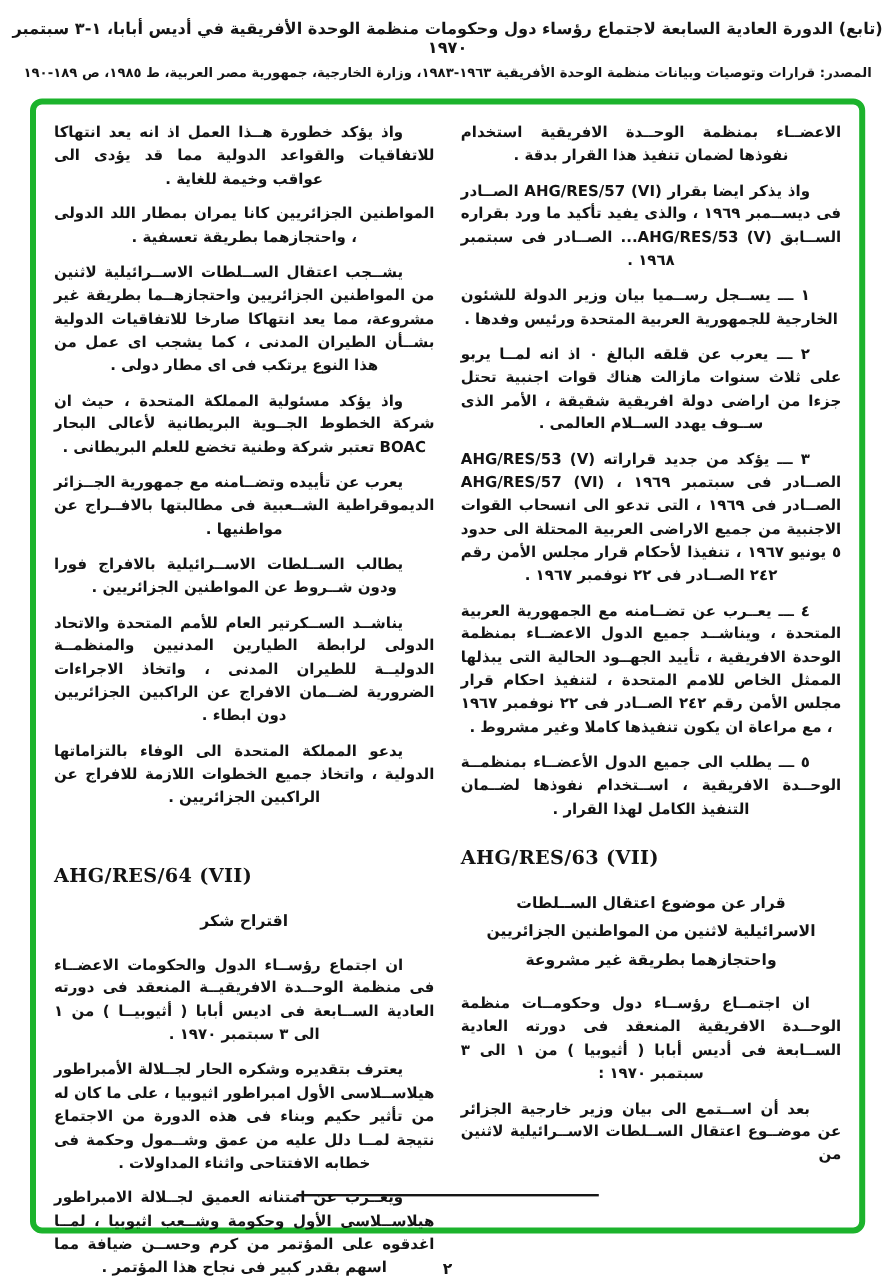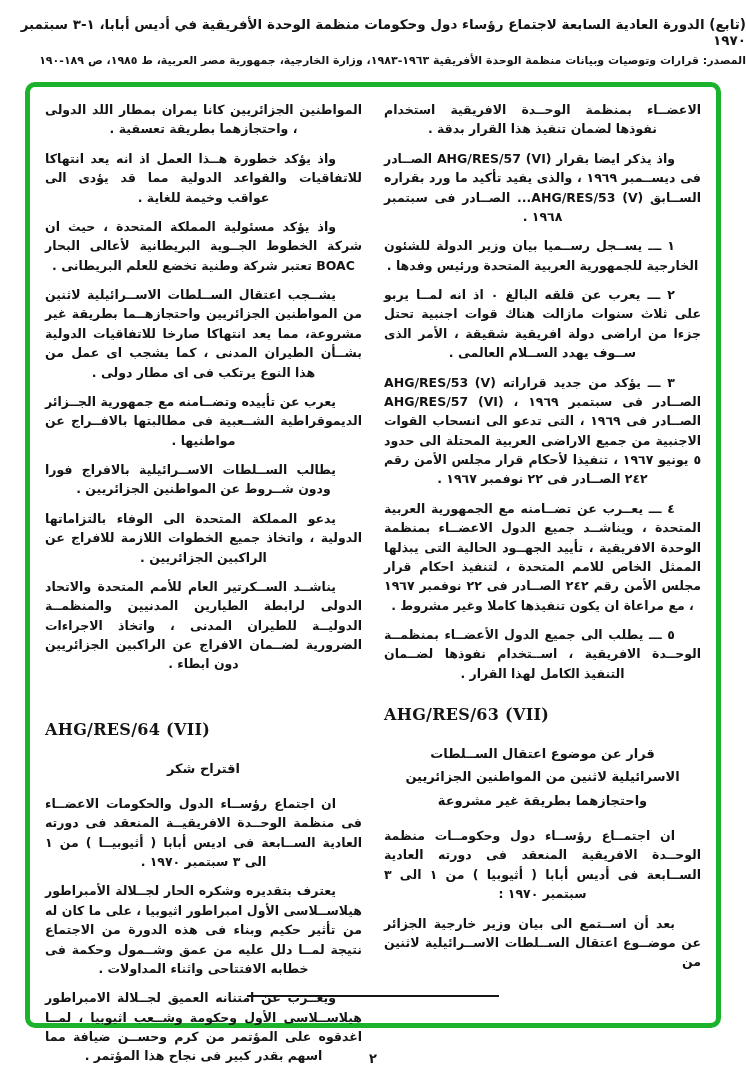--- a/index.html
+++ b/index.html
@@ -1,21 +1,21 @@
 <!DOCTYPE html>
 <html lang="ar"><head>
 <meta charset="utf-8">
 <style>
   html,body { margin:0; padding:0; background:#ffffff; }
   .page {
     position:relative; width:746px; height:1072px; background:#ffffff;
     font-family:"DejaVu Sans", sans-serif; color:#151515; overflow:hidden;
   }
   
-  .header { direction:rtl; text-align:right; padding-top:16px; }
+  .header { direction:rtl; text-align:center; padding-top:16px; }
   .header-title { font-weight:bold; font-size:13.5px; letter-spacing:0; }
   .header-source { font-weight:bold; font-size:11px; margin-top:6px; }
   
   .frame {
     position:absolute; left:25px; top:82px; width:696px; height:946px;
     border:5px solid #1cb32c; border-radius:10px; box-sizing:border-box;
     background:#ffffff;
   }
   .cols { display:flex; direction:rtl; gap:22px; padding:13px 15px 0 15px; }
   .col { flex:1; min-width:0; direction:rtl; font-weight:bold;
@@ -68,28 +68,28 @@
         <p class="para">٥ ـــ يطلب الى جميع الدول الأعضــاء بمنظمــة الوحــدة الافريقية ، اســتخدام نفوذها لضــمان التنفيذ الكامل لهذا القرار .</p>
         <p class="rescode mt-lg">AHG/RES/63 (VII)</p>
         <p class="para res-title">قرار عن موضوع اعتقال الســلطات
 الاسرائيلية لاثنين من المواطنين الجزائريين
 واحتجازهما بطريقة غير مشروعة</p>
         <p class="para">ان اجتمــاع رؤســاء دول وحكومــات منظمة الوحــدة الافريقية المنعقد فى دورته العادية الســابعة فى أديس أبابا ( أثيوبيا ) من ١ الى ٣ سبتمبر ١٩٧٠ :</p>
         <p class="para flow">بعد أن اســتمع الى بيان وزير خارجية الجزائر عن موضــوع اعتقال الســلطات الاســرائيلية لاثنين من</p>
       </div>
 
       <div class="col">
+        <p class="para">واذ يؤكد خطورة هــذا العمل اذ انه يعد انتهاكا للاتفاقيات والقواعد الدولية مما قد يؤدى الى عواقب وخيمة للغاية .</p>
         <p class="para cont">المواطنين الجزائريين كانا يمران بمطار اللد الدولى ، واحتجازهما بطريقة تعسفية .</p>
-        <p class="para">واذ يؤكد خطورة هــذا العمل اذ انه يعد انتهاكا للاتفاقيات والقواعد الدولية مما قد يؤدى الى عواقب وخيمة للغاية .</p>
+        <p class="para">يشــجب اعتقال الســلطات الاســرائيلية لاثنين من المواطنين الجزائريين واحتجازهــما بطريقة غير مشروعة، مما يعد انتهاكا صارخا للاتفاقيات الدولية بشــأن الطيران المدنى ، كما يشجب اى عمل من هذا النوع يرتكب فى اى مطار دولى .</p>
         <p class="para">واذ يؤكد مسئولية المملكة المتحدة ، حيث ان شركة الخطوط الجــوية البريطانية لأعالى البحار BOAC تعتبر شركة وطنية تخضع للعلم البريطانى .</p>
-        <p class="para">يشــجب اعتقال الســلطات الاســرائيلية لاثنين من المواطنين الجزائريين واحتجازهــما بطريقة غير مشروعة، مما يعد انتهاكا صارخا للاتفاقيات الدولية بشــأن الطيران المدنى ، كما يشجب اى عمل من هذا النوع يرتكب فى اى مطار دولى .</p>
         <p class="para">يعرب عن تأييده وتضــامنه مع جمهورية الجــزائر الديموقراطية الشــعبية فى مطالبتها بالافــراج عن مواطنيها .</p>
         <p class="para">يطالب الســلطات الاســرائيلية بالافراج فورا ودون شــروط عن المواطنين الجزائريين .</p>
+        <p class="para">يناشــد الســكرتير العام للأمم المتحدة والاتحاد الدولى لرابطة الطيارين المدنيين والمنظمــة الدوليــة للطيران المدنى ، واتخاذ الاجراءات الضرورية لضــمان الافراج عن الراكبين الجزائريين دون ابطاء .</p>
         <p class="para">يدعو المملكة المتحدة الى الوفاء بالتزاماتها الدولية ، واتخاذ جميع الخطوات اللازمة للافراج عن الراكبين الجزائريين .</p>
-        <p class="para">يناشــد الســكرتير العام للأمم المتحدة والاتحاد الدولى لرابطة الطيارين المدنيين والمنظمــة الدوليــة للطيران المدنى ، واتخاذ الاجراءات الضرورية لضــمان الافراج عن الراكبين الجزائريين دون ابطاء .</p>
         <p class="rescode mt-xl">AHG/RES/64 (VII)</p>
         <p class="para res-title">اقتراح شكر</p>
         <p class="para">ان اجتماع رؤســاء الدول والحكومات الاعضــاء فى منظمة الوحــدة الافريقيــة المنعقد فى دورته العادية الســابعة فى اديس أبابا ( أثيوبيــا ) من ١ الى ٣ سبتمبر ١٩٧٠ .</p>
         <p class="para">يعترف بتقديره وشكره الحار لجــلالة الأمبراطور هيلاســلاسى الأول امبراطور اثيوبيا ، على ما كان له من تأثير حكيم وبناء فى هذه الدورة من الاجتماع نتيجة لمــا دلل عليه من عمق وشــمول وحكمة فى خطابه الافتتاحى واثناء المداولات .</p>
         <p class="para">ويعــرب عن امتنانه العميق لجــلالة الامبراطور هيلاســلاسى الأول وحكومة وشــعب اثيوبيا ، لمــا اغدقوه على المؤتمر من كرم وحســن ضيافة مما اسهم بقدر كبير فى نجاح هذا المؤتمر .</p>
       </div>
 
     </div>
     <div class="footnote-rule"></div>
   </div>

